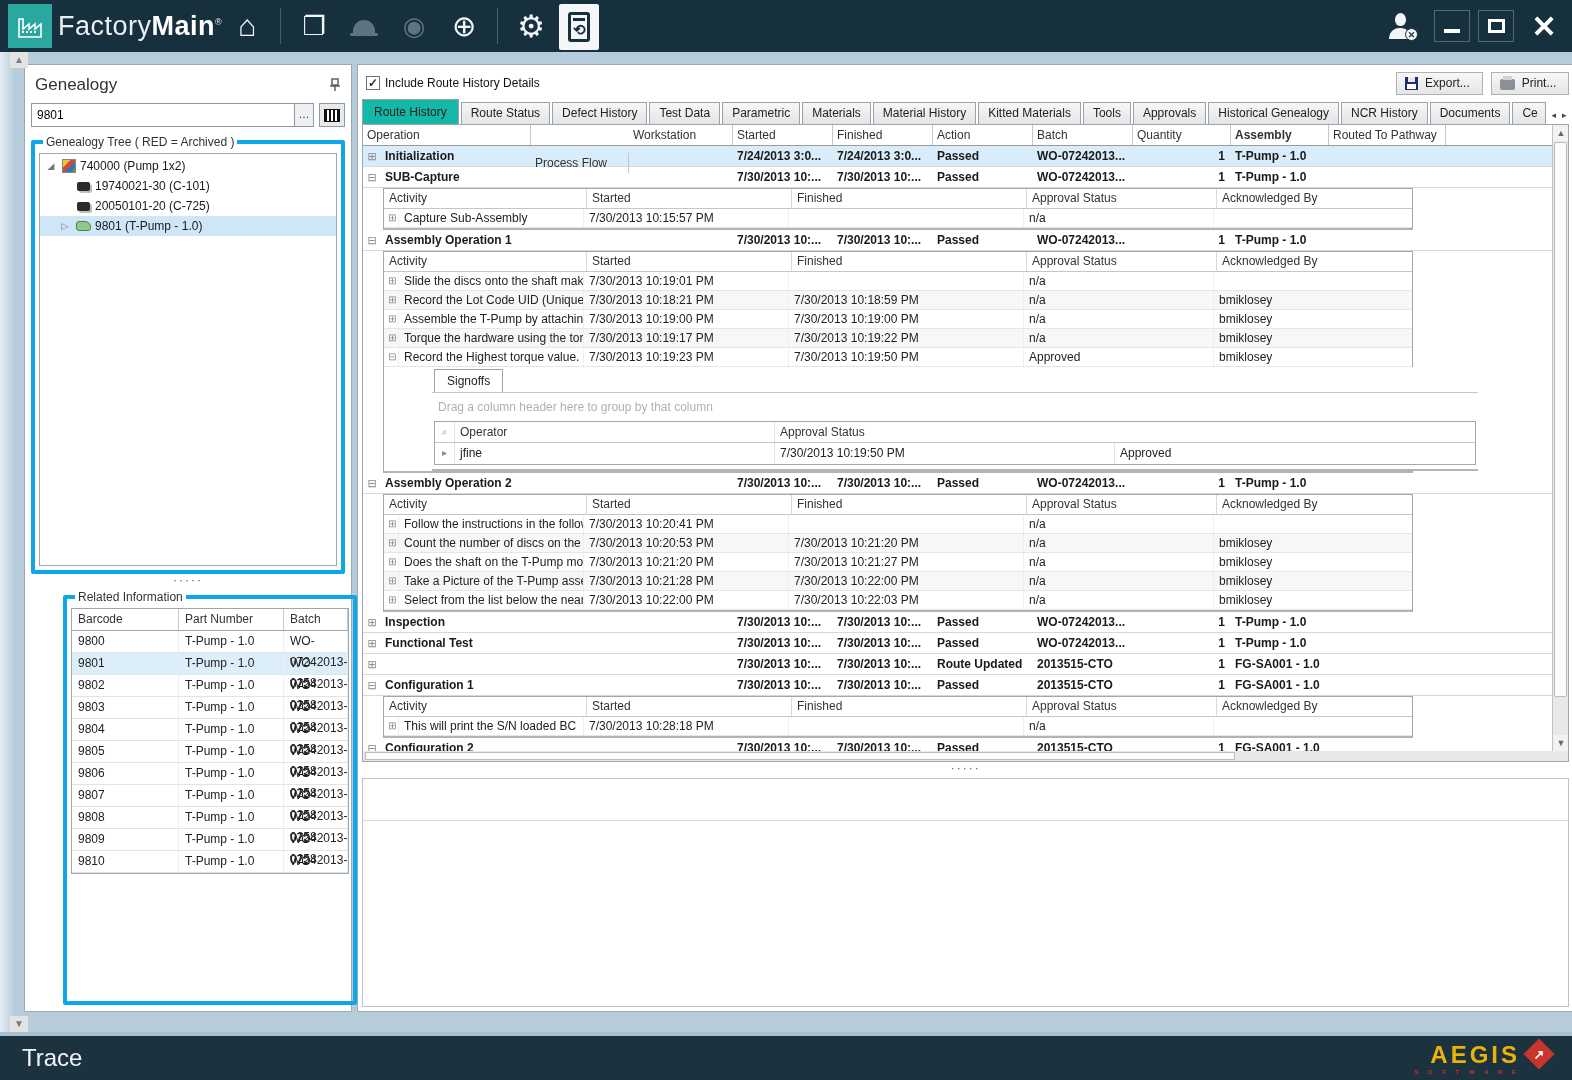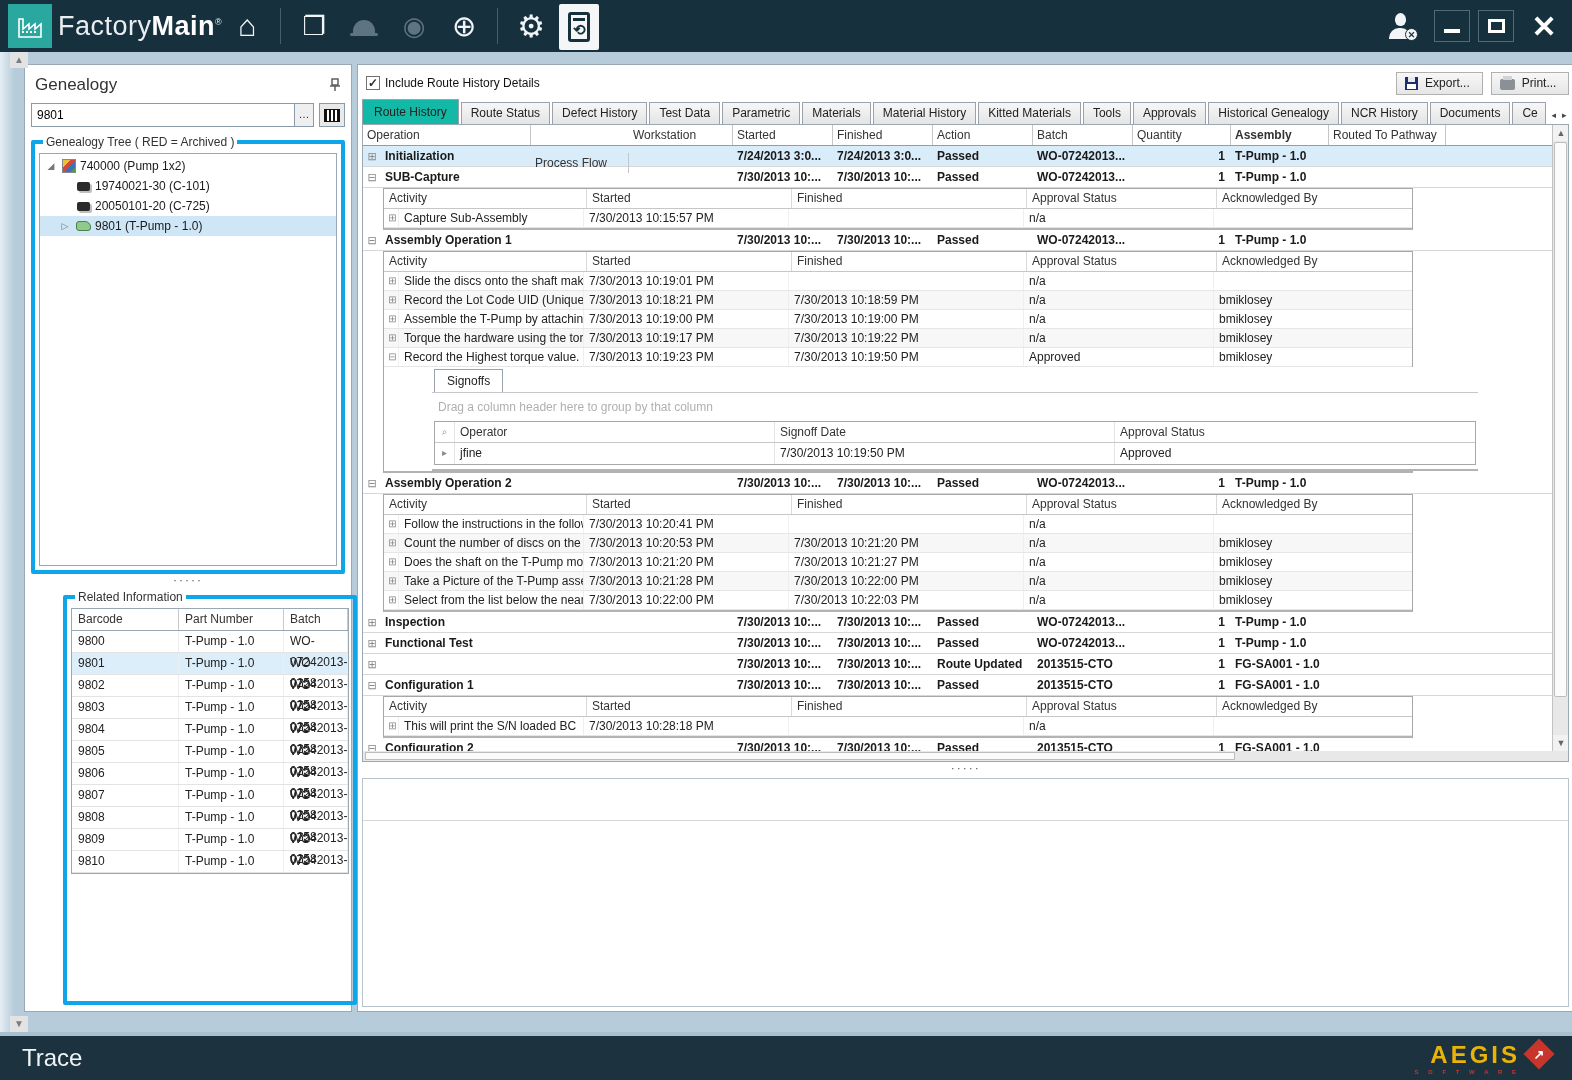--- a/index.html
+++ b/index.html
@@ -484,21 +484,20 @@
                 <div class="dc-act">Record the Highest torque value.</div>
                 <div class="dc-st">7/30/2013 10:19:23 PM</div>
                 <div class="dc-fin">7/30/2013 10:19:50 PM</div>
                 <div class="dc-ap">Approved</div>
                 <div class="dc-ak">bmiklosey</div>
               </div>
               <div class="signoff-wrap"><div class="so-tab">Signoffs</div><div class="so-hint">Drag a column header here to group by that column</div><div class="so-tbl">
                   <div class="so-hdr">
                     <div class="soc-i">⌕</div>
                     <div class="soc-op">Operator</div>
-                    <div class="soc-dt">Signoff Date</div>
                     <div class="soc-ap">Approval Status</div>
                   </div>
                   <div class="so-row">
                     <div class="soc-i">▸</div>
                     <div class="soc-op">jfine</div>
                     <div class="soc-dt">7/30/2013 10:19:50 PM</div>
                     <div class="soc-ap">Approved</div>
                   </div>
                 </div></div>
             </div>

